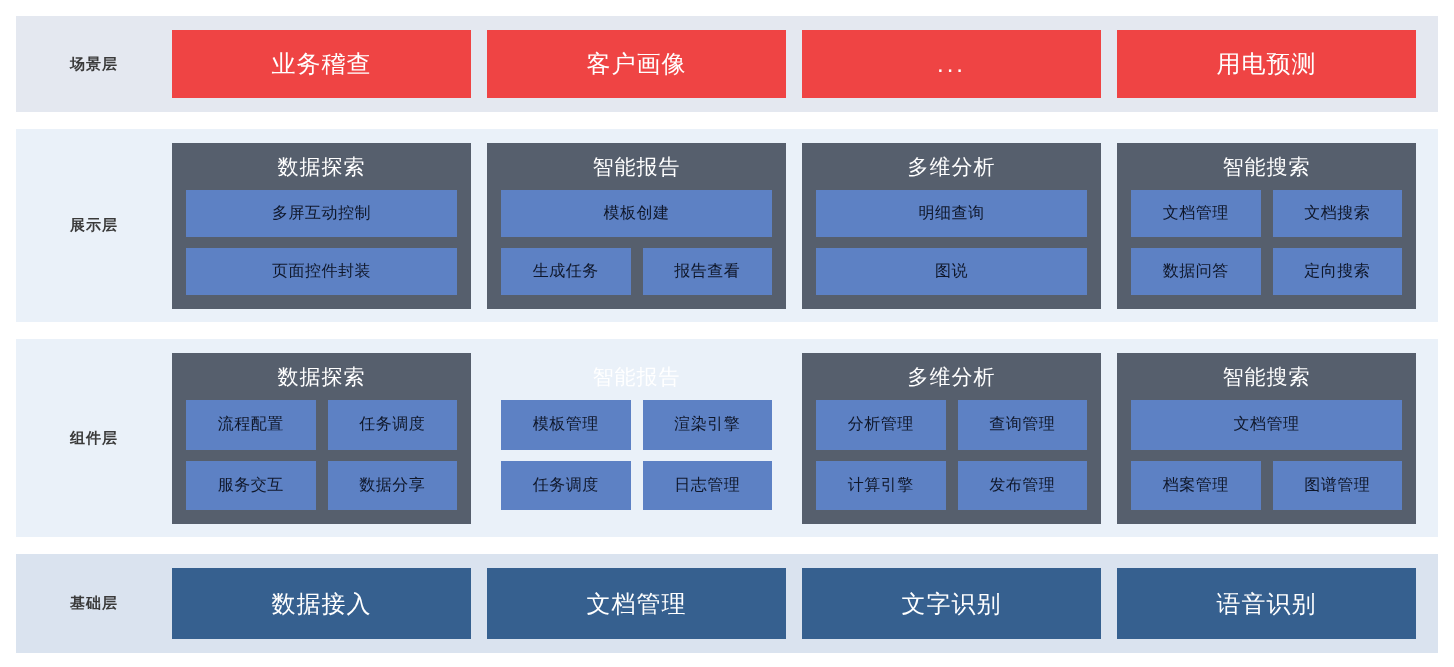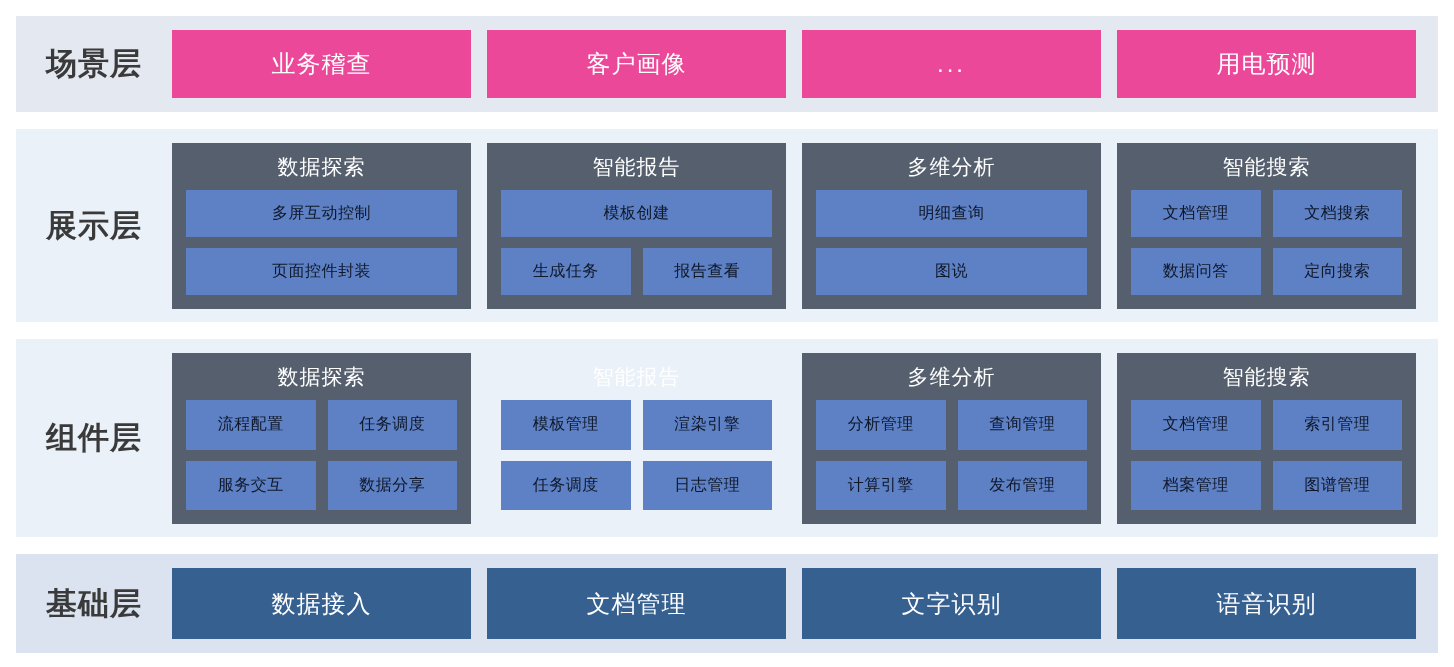--- a/index.html
+++ b/index.html
@@ -34,21 +34,21 @@
   .band-scene     { background: #e4e8f0; height: 97px; }
   .band-present   { background: #eaf1f9; height: 195px; }
   .band-component { background: #eaf1f9; height: 200px; }
   .band-base      { background: #dae3ef; height: 100px; }
 
   .band-label {
     flex: 0 0 156px;
     display: flex;
     align-items: center;
     justify-content: center;
-    font-size: 31px;
+    font-size: 15px;
     font-weight: bold;
     color: #3a3a3a;
     letter-spacing: 1px;
     user-select: none;
     text-align: right;
   }
 
   .band-cols {
     flex: 1 1 auto;
     display: flex;
@@ -66,21 +66,21 @@
   .card {
     flex: 1 1 0;
     display: flex;
     align-items: center;
     justify-content: center;
     font-size: 24px;
     color: #ffffff;
     letter-spacing: 1px;
     user-select: none;
   }
-  .card-scene { background: #ec4899; }
+  .card-scene { background: #ef4444; }
   .card-base  { background: #36608f; }
   .card.dots  { font-size: 24px; letter-spacing: 3px; }
 
   
   .panel {
     flex: 1 1 0;
     background: #565f6d;
     box-sizing: border-box;
     padding: 10px 14px 14px 14px;
     display: flex;
@@ -227,21 +227,20 @@
               <div class="chip">计算引擎</div>
               <div class="chip">发布管理</div>
             </div>
           </div>
         </div>
         <div class="panel">
           <div class="panel-title">智能搜索</div>
           <div class="chip-rows">
             <div class="chip-row">
               <div class="chip">文档管理</div>
-              <div class="chip">索引管理</div>
             </div>
             <div class="chip-row">
               <div class="chip">档案管理</div>
               <div class="chip">图谱管理</div>
             </div>
           </div>
         </div>
       </div>
     </div>
     <div class="band band-base">

